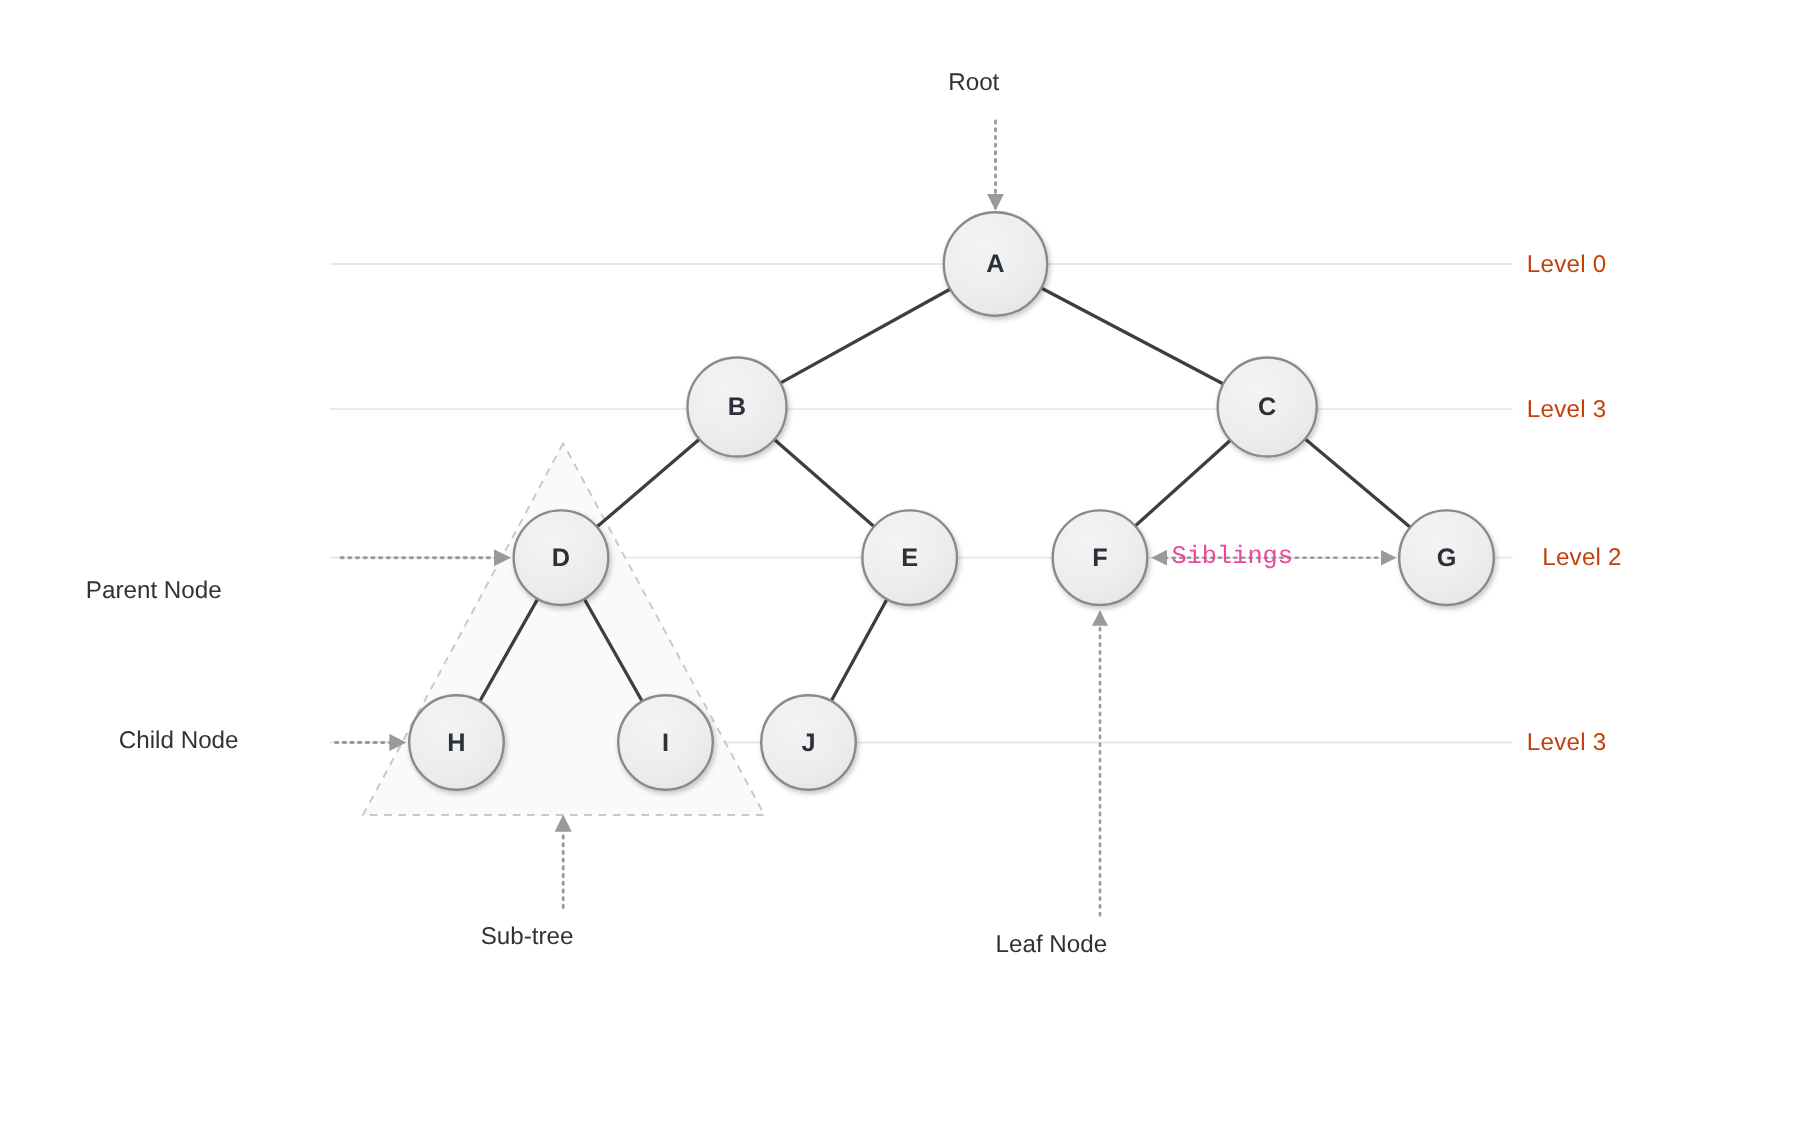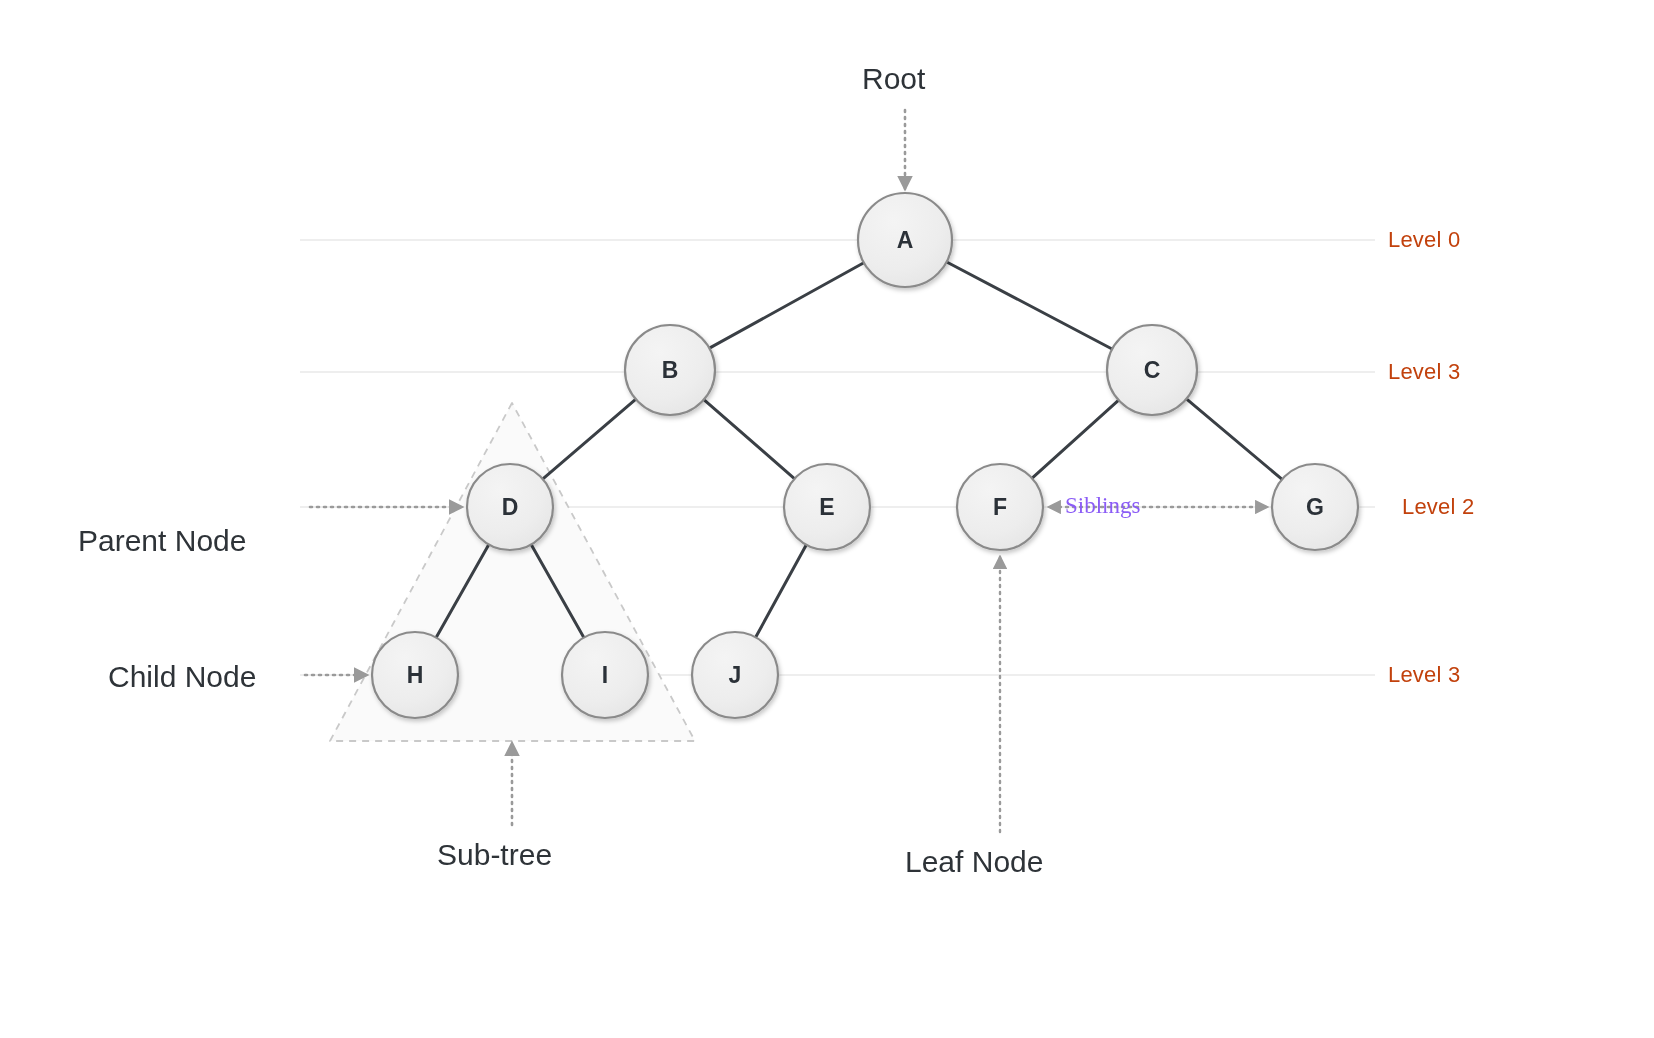--- a/index.html
+++ b/index.html
@@ -15,31 +15,31 @@
   .lvl-label{
     position:absolute;
     font-size:22px;
     color:#c2410c;
     letter-spacing:0.2px;
     white-space:nowrap;
     font-family:"Liberation Sans", sans-serif;
   }
   .ann-label{
     position:absolute;
-    font-size:30px;
+    font-size:22px;
     color:#2e3338;
     white-space:nowrap;
     font-family:"Liberation Sans", sans-serif;
   }
   .sib-label{
     position:absolute;
     font-size:23px;
-    color:#8b5cf6;
+    color:#ec4899;
     white-space:nowrap;
-    font-family:Liberation Serif, serif;
+    font-family:Liberation Mono, monospace;
   }
   .node-letter{
     position:absolute;
     font-size:23px;
     font-weight:bold;
     color:#2b3138;
     transform:translate(-50%,-50%);
     pointer-events:none;
     font-family:"Liberation Sans", sans-serif;
   }

